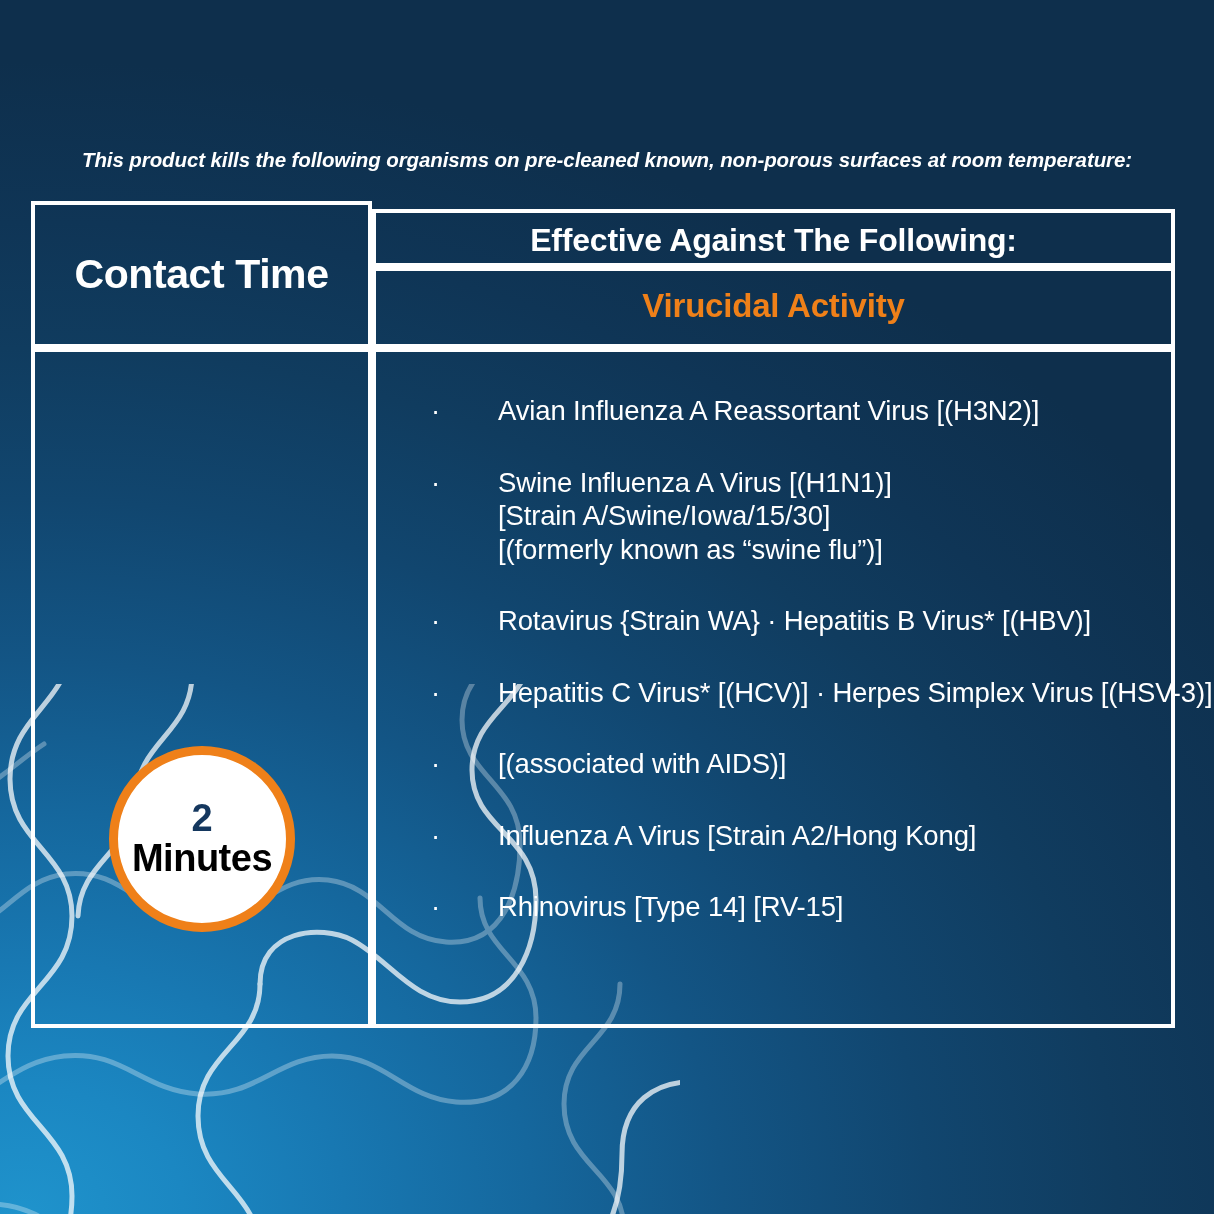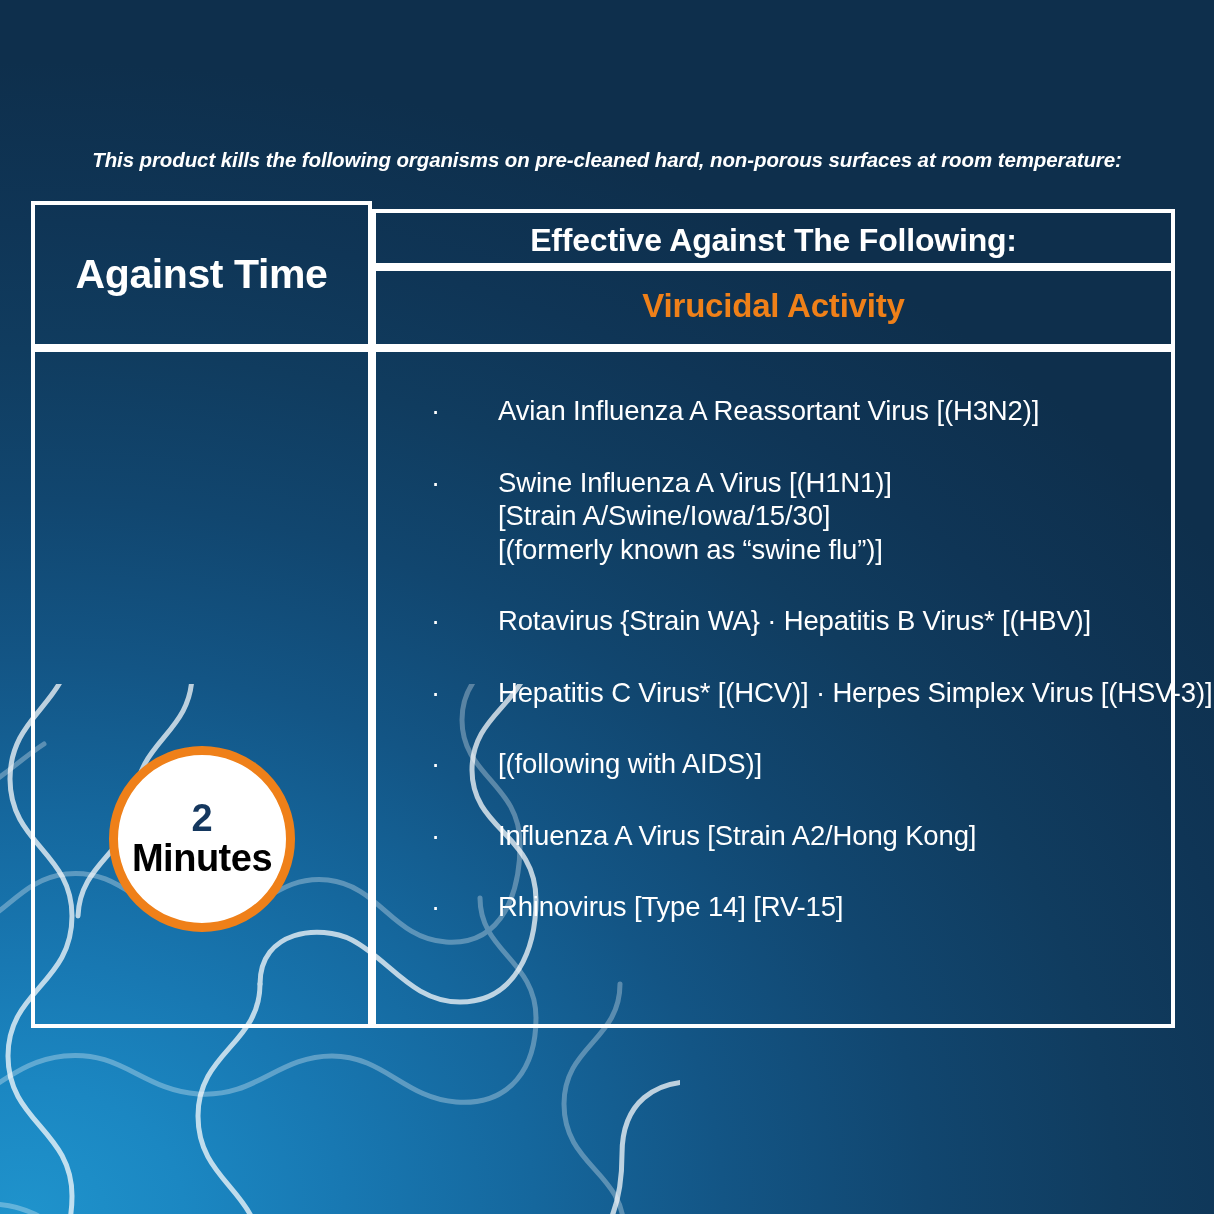--- a/index.html
+++ b/index.html
@@ -211,26 +211,26 @@
       <g opacity="0.3">
         <path d="M-20,250 C40,250 52,196 106,190 C164,184 180,232 236,236 C296,240 312,190 368,196 C420,202 432,254 486,258 C544,262 560,206 560,160 C560,100 502,92 502,36 C502,-10 540,-24 556,-40"></path>
         <path d="M-20,420 C30,420 48,378 104,372 C162,366 182,406 238,410 C296,414 318,372 372,372 C424,372 444,414 496,418 C552,422 576,382 576,334 C576,276 520,268 520,214"></path>
         <path d="M660,300 C660,356 604,362 604,420 C604,482 664,488 664,546 C664,590 646,600 636,614"></path>
         <path d="M30,520 C84,520 104,556 150,580 C200,606 250,598 290,576"></path>
         <path d="M-30,120 C20,120 44,86 84,60"></path>
       </g>
     </g>
   </svg>
 
-  <div class="intro">This product kills the following organisms on pre-cleaned hard, non-porous surfaces at room temperature:</div>
+  <div class="intro">This product kills the following organisms on pre-cleaned known, non-porous surfaces at room temperature:</div>
 
   <div class="table">
 
     <div class="cell cell-contact-head">
-      <span class="contact-head-text">Against Time</span>
+      <span class="contact-head-text">Contact Time</span>
     </div>
 
     <div class="cell cell-effective-head">
       <span class="effective-head-text">Effective Against The Following:</span>
     </div>
 
     <div class="cell cell-virucidal-head">
       <span class="virucidal-head-text">Virucidal Activity</span>
     </div>
 
@@ -261,21 +261,21 @@
           <span class="organism-sub">Rotavirus {Strain WA} · Hepatitis B Virus* [(HBV)]</span>
         </div>
 
         <div class="organism-item">
           <span class="organism-bullet">·</span>
           <span class="organism-sub">Hepatitis C Virus* [(HCV)] · Herpes Simplex Virus [(HSV-3)]</span>
         </div>
 
         <div class="organism-item">
           <span class="organism-bullet">·</span>
-          <span class="organism-sub">[(following with AIDS)]</span>
+          <span class="organism-sub">[(associated with AIDS)]</span>
         </div>
 
         <div class="organism-item">
           <span class="organism-bullet">·</span>
           <span class="organism-sub">Influenza A Virus [Strain A2/Hong Kong]</span>
         </div>
 
         <div class="organism-item">
           <span class="organism-bullet">·</span>
           <span class="organism-sub">Rhinovirus [Type 14] [RV-15]</span>

